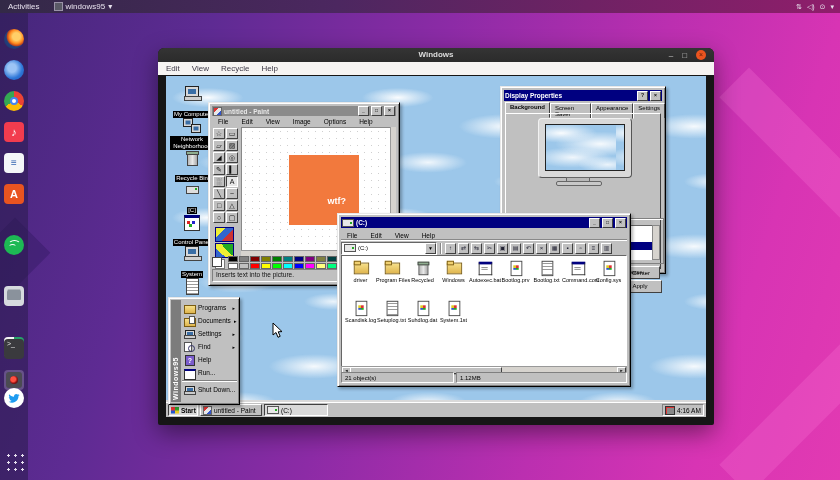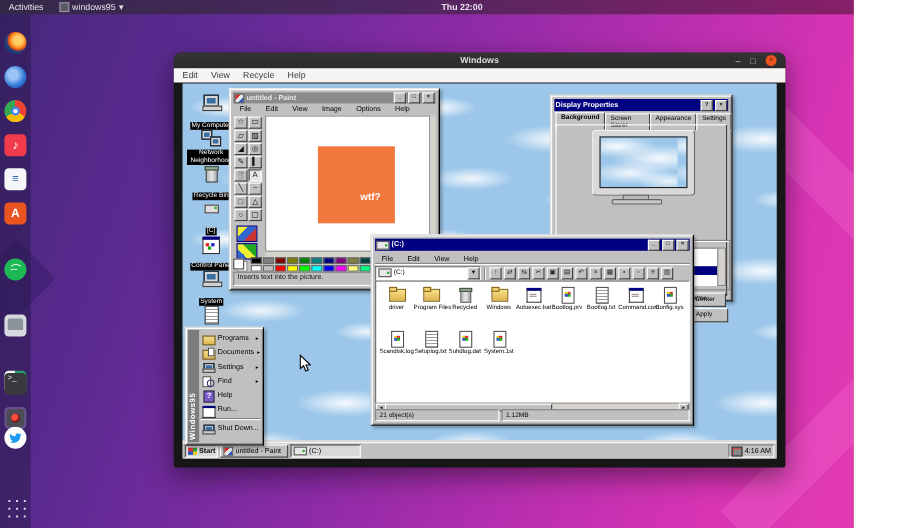--- a/index.html
+++ b/index.html
@@ -1,17 +1,17 @@
 <!DOCTYPE html>
 <html><head>
 <meta charset="utf-8">
 <style>
   html,body{margin:0;padding:0;}
   body{width:840px;height:480px;overflow:hidden;font-family:"Liberation Sans",sans-serif;}
-  #stage{position:absolute;width:776px;height:480px;overflow:hidden;background:#b91c1c;}
+  #stage{position:absolute;width:840px;height:480px;overflow:hidden;background:#b91c1c;}
 
   
   .wallpaper{position:absolute;inset:0;
     background:linear-gradient(108deg,#45277b 0%,#5e2b93 22%,#8c2ba6 46%,#bb2fb0 68%,#d834b4 85%,#e23ab2 100%);}
   .chev1{position:absolute;width:260px;height:260px;right:-60px;top:130px;
     border:42px solid rgba(255,130,225,0.22);border-left:none;border-bottom:none;transform:rotate(45deg);}
   .chev2{position:absolute;width:300px;height:300px;left:-160px;bottom:-160px;
     border:50px solid rgba(20,8,60,0.22);border-right:none;border-top:none;transform:rotate(45deg);}
 
   
@@ -92,21 +92,21 @@
   .t-cpanel .dk-ic::after{content:"";position:absolute;left:4px;top:7px;width:3px;height:3px;background:#d22;box-shadow:5px 0 0 #22c,2px 3px 0 #2a2;}
   .t-textdoc .dk-ic::before{content:"";position:absolute;left:3px;top:0;width:11px;height:15px;background:repeating-linear-gradient(#fff 0 2px,#9a9a9a 2px 3px);border:1px solid #444;}
   .t-folder .dk-ic::before{content:"";position:absolute;left:1px;top:2px;width:15px;height:11px;background:linear-gradient(#f7e08a,#dfb54e);border:1px solid #7a5c12;}
   .t-folder .dk-ic::after{content:"";position:absolute;left:1px;top:0;width:6px;height:3px;background:#f0d070;border:1px solid #7a5c12;}
   .t-sysdoc .dk-ic::before{content:"";position:absolute;left:3px;top:0;width:11px;height:15px;background:#fff;border:1px solid #444;}
   .t-sysdoc .dk-ic::after{content:"";position:absolute;left:6px;top:5px;width:6px;height:5px;background:conic-gradient(#d33 0 25%,#2a2 0 50%,#35c 0 75%,#dc2 0);}
   .t-win .dk-ic::before{content:"";position:absolute;left:2px;top:1px;width:13px;height:11px;background:#fff;border:1px solid #333;border-top:3px solid #000080;}
   .t-win .dk-ic::after{content:"";position:absolute;left:5px;top:7px;width:7px;height:1px;background:#888;box-shadow:0 2px 0 #888;}
 
   
-  .paint{left:42px;top:4px;width:190px;height:182px;z-index:2;}
+  .paint{left:42px;top:26px;width:190px;height:182px;z-index:2;}
   .pt-ico{width:7px;height:7px;flex:none;background:linear-gradient(135deg,#d33 35%,#e8e8e8 35% 65%,#35c 65%);border:1px solid #666;}
   .paint .menubar95{top:14px;height:9px;}
   .pbody{position:absolute;left:3px;right:3px;top:24px;bottom:29px;}
   .toolbox{position:absolute;left:0;top:0;width:28px;bottom:0;}
   .tools{display:grid;grid-template-columns:12px 12px;gap:1px;padding:1px;}
   .tool{width:12px;height:11px;background:#c0c0c0;border:1px solid;border-color:#fff #404040 #404040 #fff;font-size:7px;line-height:9px;text-align:center;color:#111;box-sizing:border-box;}
   .tool.t-selected{border-color:#404040 #fff #fff #404040;background:#e6e6e6;}
   .colorwell{position:absolute;left:3px;width:17px;height:13px;border:1px solid #000080;background:linear-gradient(135deg,#ee3 30%,#36c 30% 60%,#c33 60%);}
   .cw1{top:100px;} .cw2{top:116px;background:linear-gradient(45deg,#36c 30%,#ee3 30% 60%,#2a2 60%);}
   .canvas{position:absolute;left:29px;top:0;right:5px;bottom:5px;background:#fff;background-image:radial-gradient(#cfcfcf 0.5px,transparent 0.6px);background-size:7px 7px;border:1px solid #888;}
@@ -209,21 +209,20 @@
     <div class="chev2"></div>
   </div>
 
   <div class="topbar">
     <span class="tb-activities">Activities</span>
     <span class="tb-appind">
       <span class="tb-appico"></span>
       <span>windows95</span>
       <span>▾</span>
     </span>
-    <span class="tb-clock">Thu 22:00</span>
     <span class="tb-tray">
       <span>⇅</span>
       <span>◁)</span>
       <span>⊙</span>
       <span>▾</span>
     </span>
   </div>
 
   <div class="dock">
     <div class="dk dk-firefox" style="top:16px"></div>

